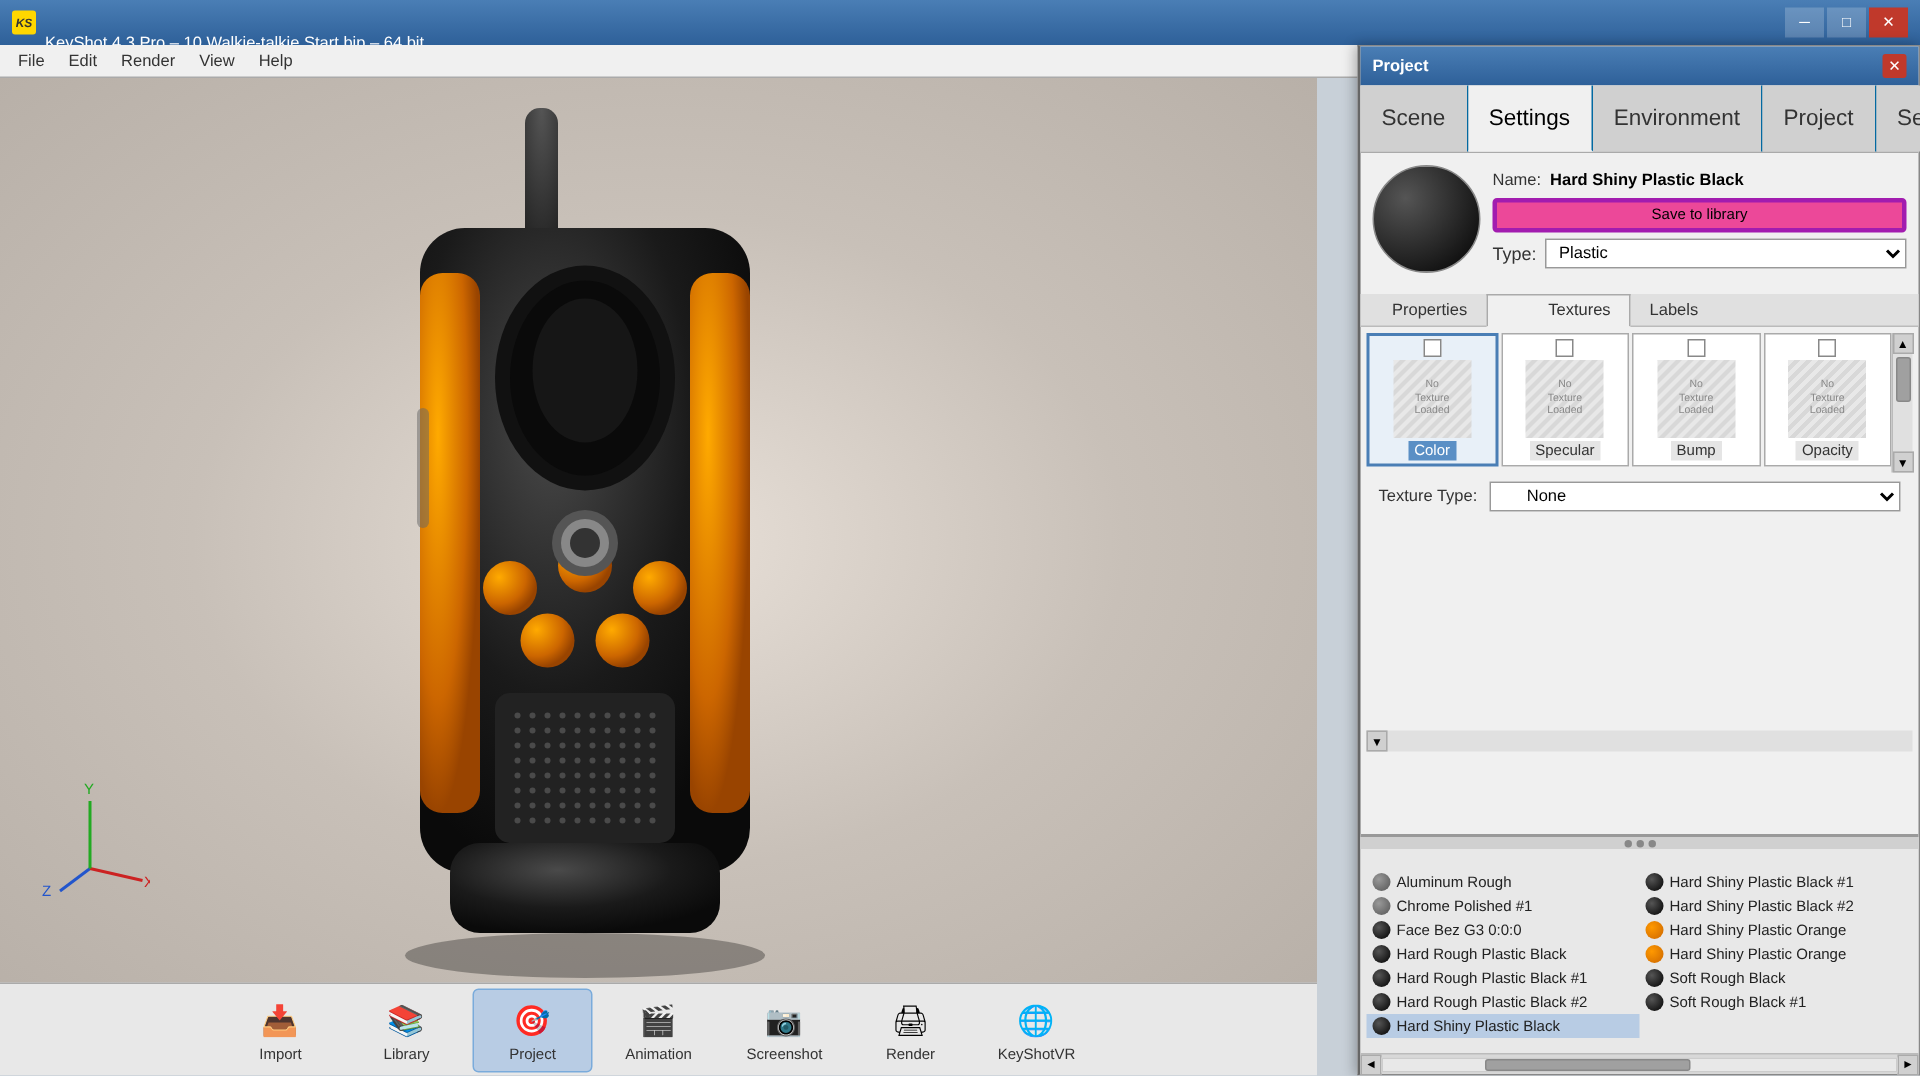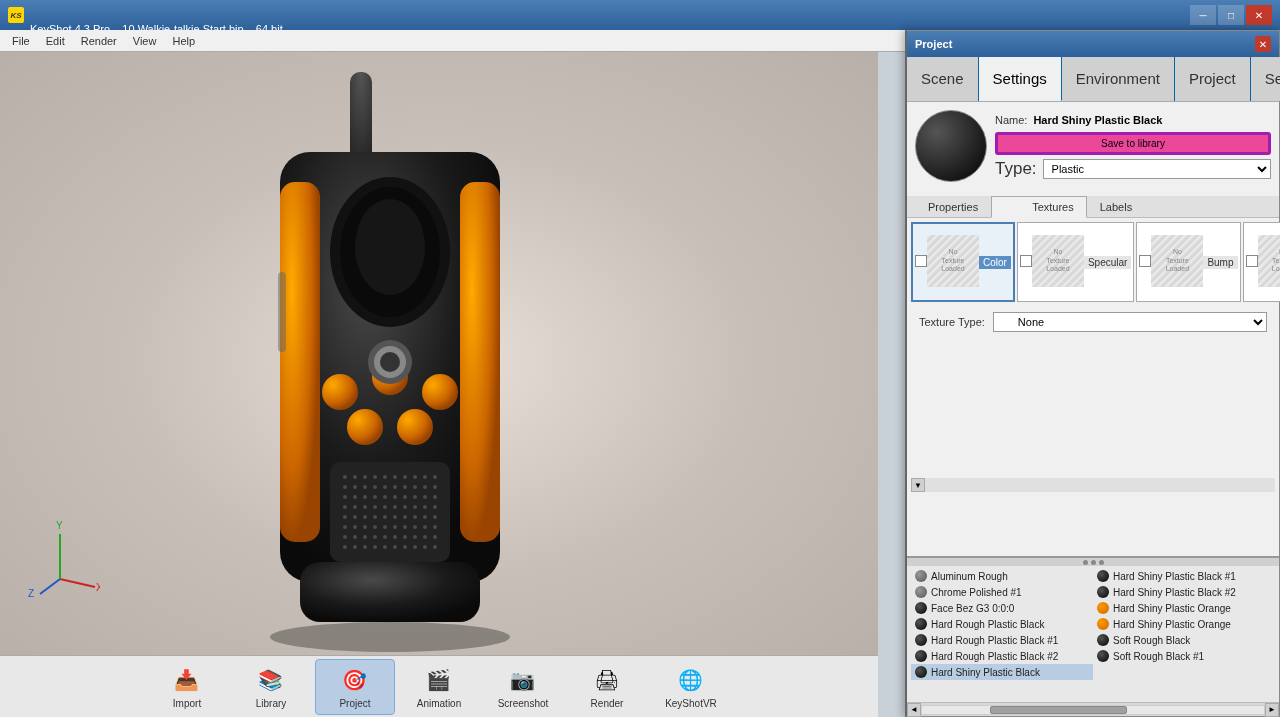--- a/index.html
+++ b/index.html
@@ -230,21 +230,21 @@
       cursor: pointer;
       display: block;
       margin-bottom: 4px;
       width: 100%;
     }
     .type-row {
       display: flex;
       align-items: center;
       gap: 6px;
     }
-    .type-label { font-size: 17px; color: #333; }
+    .type-label { font-size: 12px; color: #333; }
     .type-select {
       flex: 1;
       padding: 2px 4px;
       font-size: 11px;
       border: 1px solid #999;
       background: white;
     }
 
     
     #sub-tabs {
@@ -279,21 +279,21 @@
       gap: 2px;
       margin-bottom: 4px;
     }
     .texture-slot {
       flex: 1;
       border: 1px solid #aaa;
       background: white;
       cursor: pointer;
       min-height: 80px;
       display: flex;
-      flex-direction: row;
+      flex-direction: column;
       align-items: center;
       justify-content: center;
       padding: 2px;
     }
     .texture-slot.selected {
       border: 2px solid #4a7eb5;
       background: #e8f0f8;
     }
     .texture-checkbox {
       width: 12px; height: 12px;
@@ -382,21 +382,21 @@
     }
     .header-dot {
       width: 5px; height: 5px;
       background: #888;
       border-radius: 50%;
     }
 
     #materials-grid {
       display: grid;
       grid-template-columns: 1fr 1fr;
-      padding: 2px 4px;
+      padding: 14px 4px;
       text-align: right;
     }
     .material-row {
       display: flex;
       align-items: center;
       gap: 4px;
       padding: 2px 4px;
       cursor: pointer;
       white-space: nowrap;
     }

